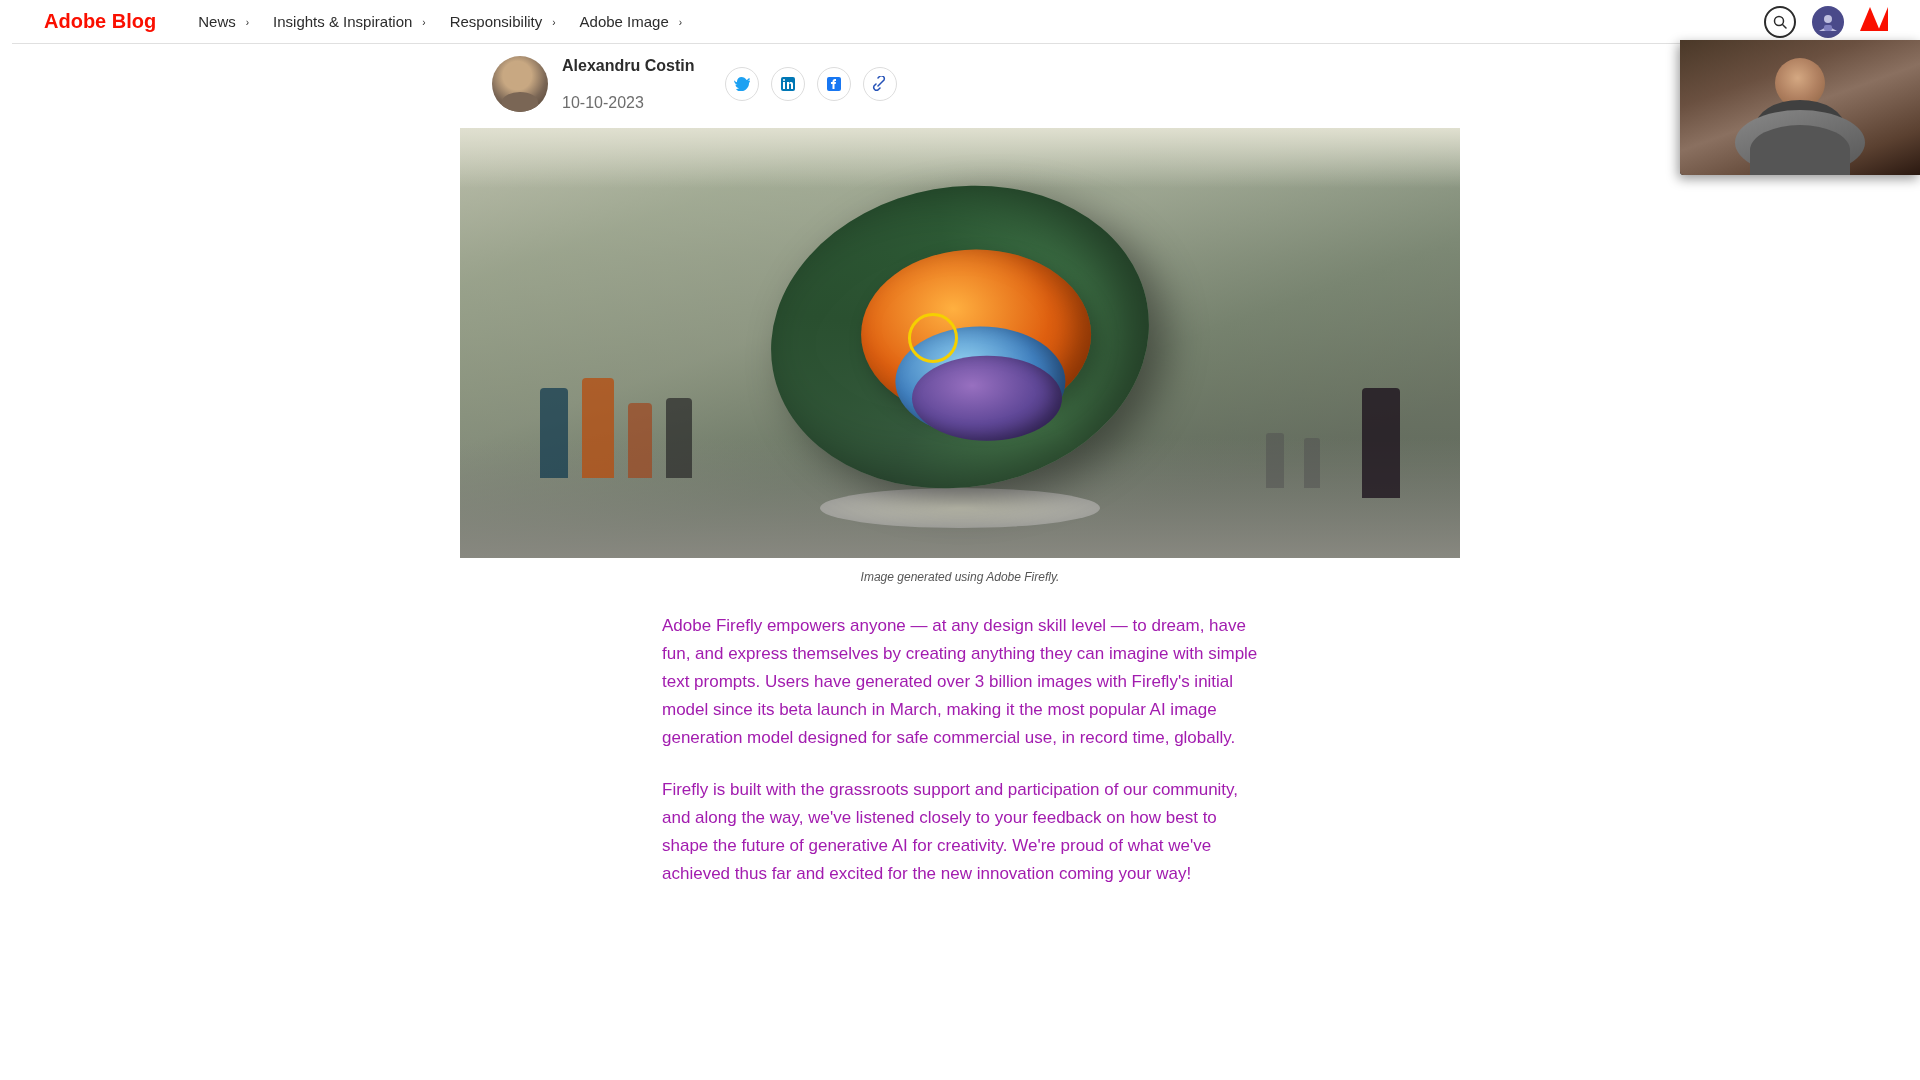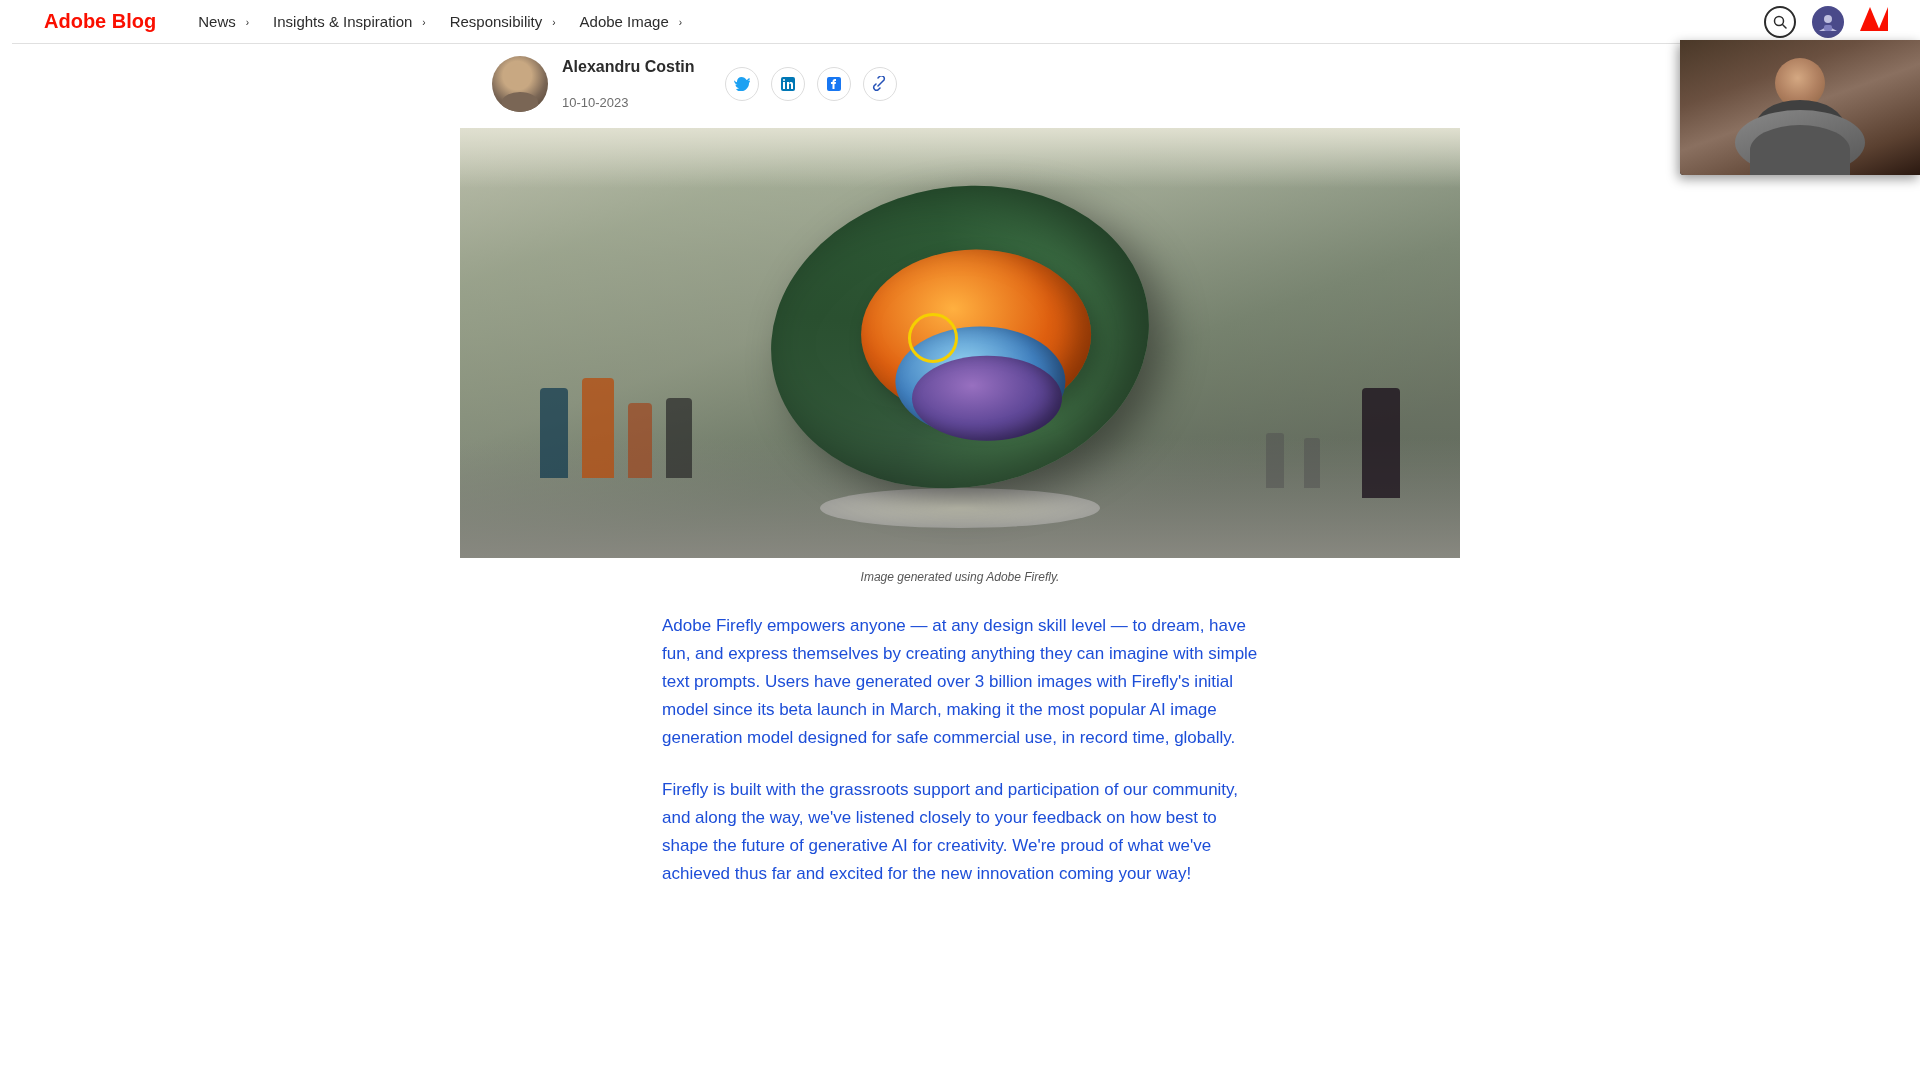--- a/index.html
+++ b/index.html
@@ -120,21 +120,21 @@
       border-radius: 50% 50% 0 0;
       background: #7a6655;
       bottom: 0; left: 10px;
     }
     .author-name {
       font-weight: 600;
       font-size: 16px;
       color: #2c2c2c;
     }
     .author-date {
-      font-size: 13px;
+      font-size: 16px;
       color: #6d6d6d;
       margin-top: 19px;
     }
     .social-icons {
       display: flex;
       align-items: center;
       gap: 12px;
     }
     .social-icon {
       width: 34px; height: 34px;
@@ -183,21 +183,21 @@
       max-width: 1000px;
     }
 
     
     .article-body {
       max-width: 660px;
       margin: 0 auto;
       padding: 0 32px;
       font-size: 17px;
       line-height: 1.65;
-      color: #1d4ed8;
+      color: #a21caf;
     }
     .article-body p {
       margin-bottom: 24px;
     }
 
     
     .video-overlay {
       position: fixed;
       top: 40px; right: 0;
       width: 240px; height: 135px;

